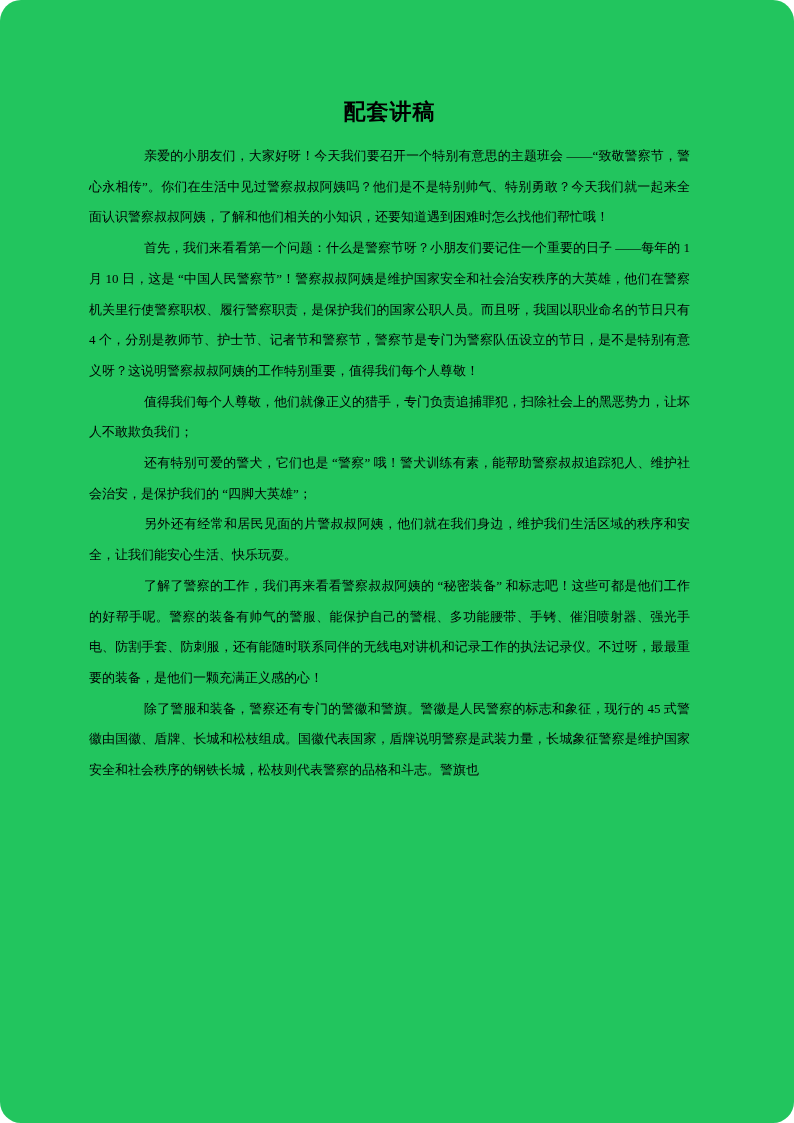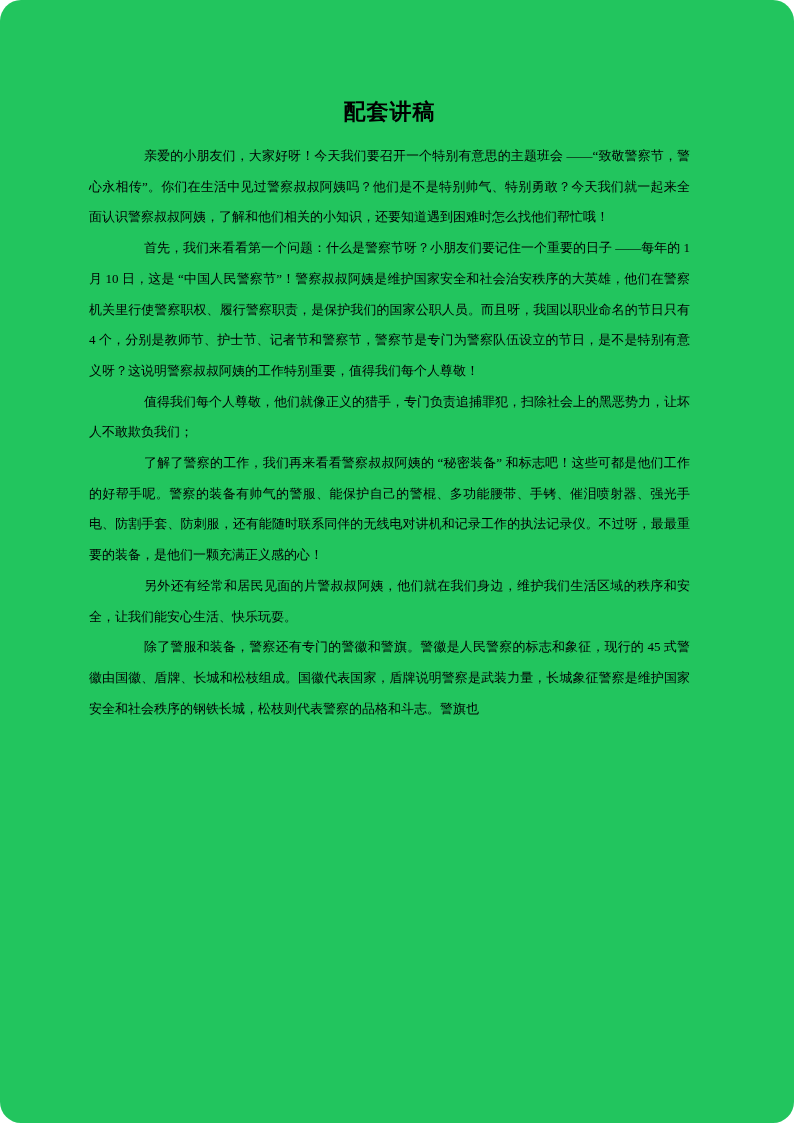--- a/index.html
+++ b/index.html
@@ -43,17 +43,18 @@
 </style>
 </head>
 <body>
 
 <div class="page">
   <div class="doc-body">
     <h1 class="doc-title">配套讲稿</h1>
     <p class="doc-para">亲爱的小朋友们，大家好呀！今天我们要召开一个特别有意思的主题班会 ——“致敬警察节，警心永相传”。你们在生活中见过警察叔叔阿姨吗？他们是不是特别帅气、特别勇敢？今天我们就一起来全面认识警察叔叔阿姨，了解和他们相关的小知识，还要知道遇到困难时怎么找他们帮忙哦！</p>
     <p class="doc-para">首先，我们来看看第一个问题：什么是警察节呀？小朋友们要记住一个重要的日子 ——每年的 1 月 10 日，这是 “中国人民警察节”！警察叔叔阿姨是维护国家安全和社会治安秩序的大英雄，他们在警察机关里行使警察职权、履行警察职责，是保护我们的国家公职人员。而且呀，我国以职业命名的节日只有 4 个，分别是教师节、护士节、记者节和警察节，警察节是专门为警察队伍设立的节日，是不是特别有意义呀？这说明警察叔叔阿姨的工作特别重要，值得我们每个人尊敬！</p>
     <p class="doc-para">值得我们每个人尊敬，他们就像正义的猎手，专门负责追捕罪犯，扫除社会上的黑恶势力，让坏人不敢欺负我们；</p>
+    <p class="doc-para">还有特别可爱的警犬，它们也是 “警察” 哦！警犬训练有素，能帮助警察叔叔追踪犯人、维护社会治安，是保护我们的 “四脚大英雄”；</p>
+    <p class="doc-para">另外还有经常和居民见面的片警叔叔阿姨，他们就在我们身边，维护我们生活区域的秩序和安全，让我们能安心生活、快乐玩耍。</p>
     <p class="doc-para">了解了警察的工作，我们再来看看警察叔叔阿姨的 “秘密装备” 和标志吧！这些可都是他们工作的好帮手呢。警察的装备有帅气的警服、能保护自己的警棍、多功能腰带、手铐、催泪喷射器、强光手电、防割手套、防刺服，还有能随时联系同伴的无线电对讲机和记录工作的执法记录仪。不过呀，最最重要的装备，是他们一颗充满正义感的心！</p>
-    <p class="doc-para">另外还有经常和居民见面的片警叔叔阿姨，他们就在我们身边，维护我们生活区域的秩序和安全，让我们能安心生活、快乐玩耍。</p>
     <p class="doc-para">除了警服和装备，警察还有专门的警徽和警旗。警徽是人民警察的标志和象征，现行的 45 式警徽由国徽、盾牌、长城和松枝组成。国徽代表国家，盾牌说明警察是武装力量，长城象征警察是维护国家安全和社会秩序的钢铁长城，松枝则代表警察的品格和斗志。警旗也</p>
   </div>
 </div>
 
 </body></html>

